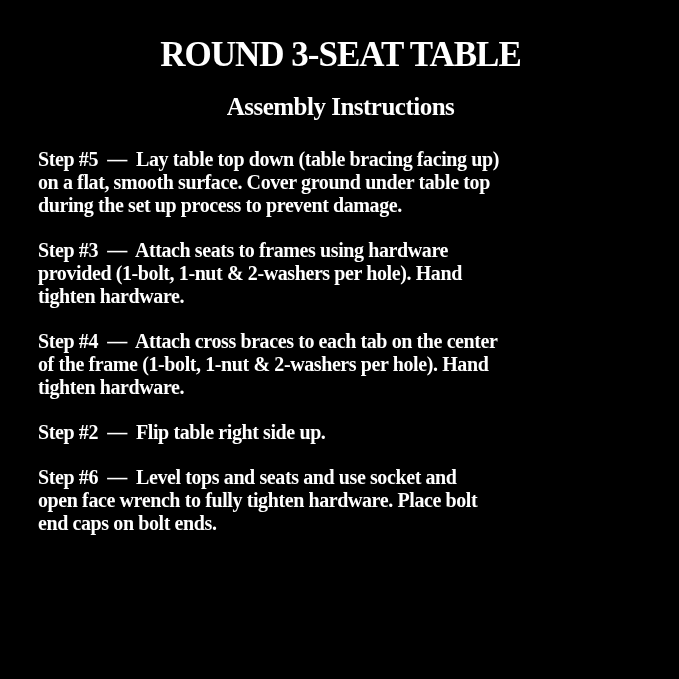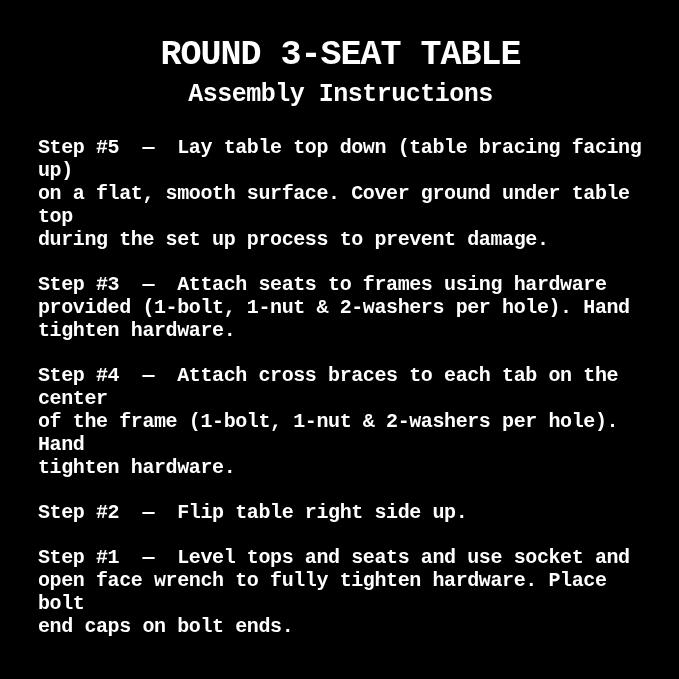--- a/index.html
+++ b/index.html
@@ -5,21 +5,21 @@
   html, body {
     margin: 0;
     padding: 0;
     background: #000000;
   }
   .page {
     width: 679px;
     height: 679px;
     background: #000000;
     color: #ffffff;
-    font-family: Liberation Mono, monospace;
+    font-family: Liberation Serif, serif;
     font-weight: 700;
     box-sizing: border-box;
     padding: 34px 36px 0 38px;
     overflow: hidden;
   }
   .header {
     text-align: center;
     margin-bottom: 26px;
   }
   .title {
@@ -27,21 +27,21 @@
     line-height: 1.2;
     letter-spacing: -1px;
     font-weight: 700;
     margin: 0 0 4px 0;
   }
   .subtitle {
     font-size: 25px;
     line-height: 1.2;
     letter-spacing: -0.5px;
     font-weight: 700;
-    margin: 4px;
+    margin: 16px;
   }
   .step {
     font-size: 20px;
     line-height: 23px;
     letter-spacing: -0.4px;
     margin: 0 0 22px 0;
     white-space: pre-wrap;
   }
 </style>
 </head>
@@ -56,17 +56,17 @@
     <p class="step">Step #5  —  Lay table top down (table bracing facing up)
 on a flat, smooth surface. Cover ground under table top
 during the set up process to prevent damage.</p>
     <p class="step">Step #3  —  Attach seats to frames using hardware
 provided (1-bolt, 1-nut &amp; 2-washers per hole). Hand
 tighten hardware.</p>
     <p class="step">Step #4  —  Attach cross braces to each tab on the center
 of the frame (1-bolt, 1-nut &amp; 2-washers per hole). Hand
 tighten hardware.</p>
     <p class="step">Step #2  —  Flip table right side up.</p>
-    <p class="step">Step #1  —  Level tops and seats and use socket and
+    <p class="step">Step #6  —  Level tops and seats and use socket and
 open face wrench to fully tighten hardware. Place bolt
 end caps on bolt ends.</p>
   </div>
 </div>
 
 </body></html>

